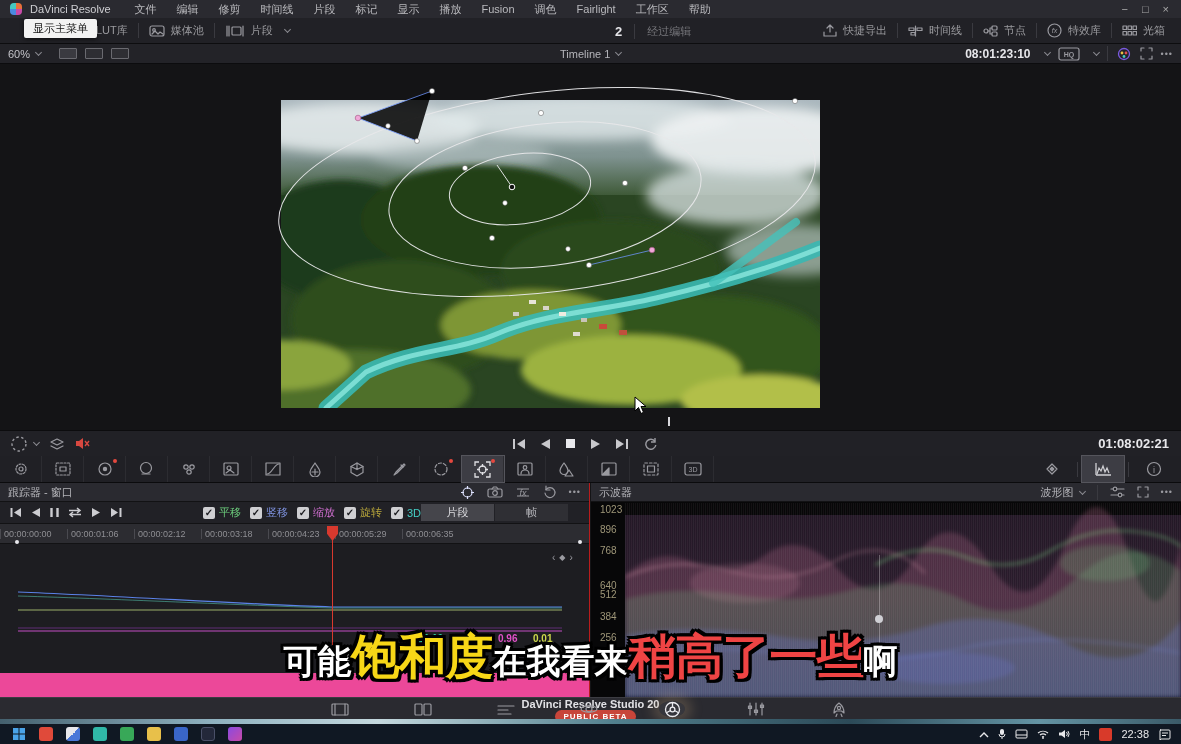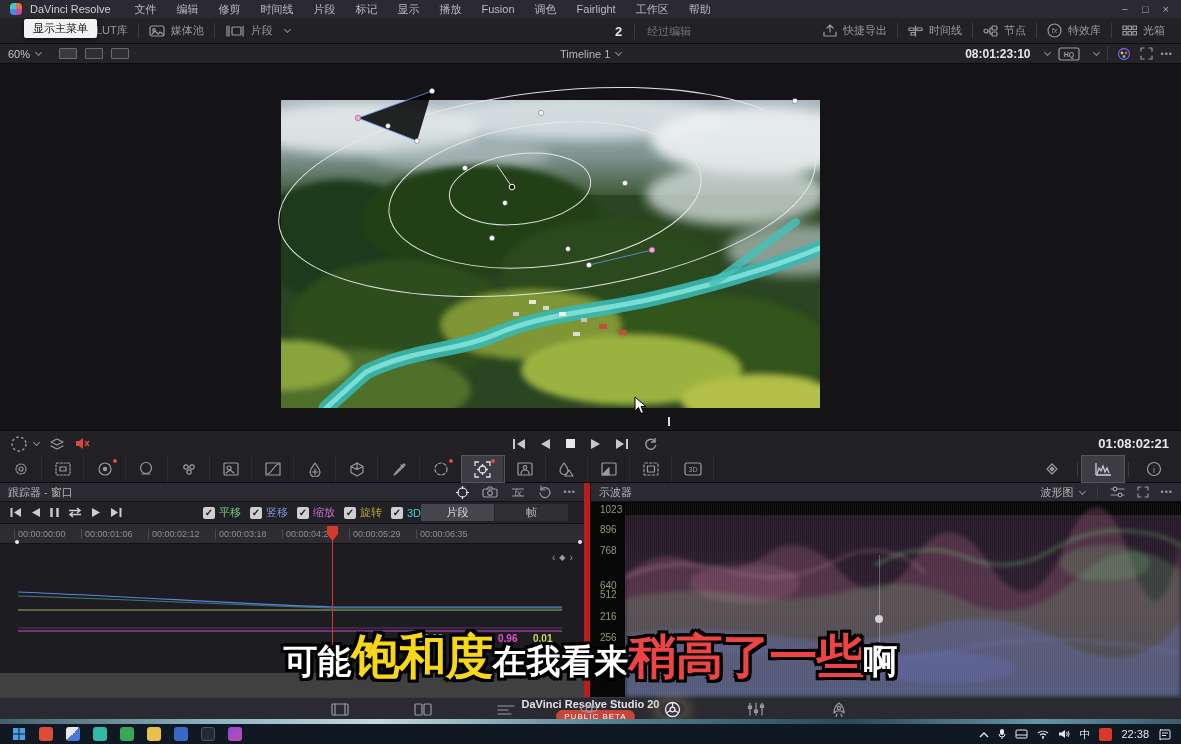--- a/index.html
+++ b/index.html
@@ -39,21 +39,21 @@
   #transport { left:0; top:430px; width:1181px; height:26px; background:#212126; border-top:1px solid #0c0c0e; display:flex; align-items:center; }
   .tr-btn { margin:0 7px; }
 
   
   #palette { left:0; top:456px; width:1181px; height:27px; background:#202025; border-bottom:1px solid #0b0b0d; display:flex; align-items:center; }
   .pal { width:42px; height:26px; display:flex; align-items:center; justify-content:center; border-right:1px solid #2c2c31; position:relative; }
   .pal.sel { background:#3d3d44; outline:1px solid #55555c; }
   .ndot { position:absolute; top:3px; right:8px; width:4px; height:4px; border-radius:50%; }
 
   
-  #tracker { left:0; top:483px; width:590px; height:214px; background:#404040; border-right:6px solid #b91c1c; }
+  #tracker { left:0; top:483px; width:590px; height:214px; background:#ec4899; border-right:1px solid #b91c1c; }
   .panel-head { height:19px; background:#2a2a30; display:flex; align-items:center; padding:0 8px; font-size:11px; color:#b5b5ba; border-bottom:1px solid #121214; }
   #trk-controls { height:22px; background:#212126; display:flex; align-items:center; border-bottom:1px solid #121214; }
   .cb { width:12px; height:12px; background:#cfcfd2; border-radius:2px; color:#18181c; font-size:10px; line-height:12px; text-align:center; font-weight:bold; margin-right:4px; }
   .cb.off { background:#2a2a2e; border:1px solid #5a5a60; color:transparent; }
   .trk-tab { width:73px; height:17px; font-size:11px; text-align:center; line-height:17px; color:#b5b5ba; background:#2f2f34; }
   .trk-tab.active { background:#45454b; color:#dedee2; }
   #trk-ruler { position:relative; height:20px; background:#2c2c31; border-bottom:1px solid #121214; display:flex; align-items:center; }
   .tick { font-size:9px; color:#8e8e93; width:67px; padding-left:3px; border-left:1px solid #4a4a50; }
   #trk-graph { position:relative; height:129px; background:#1d1d21; }
   .trk-val { position:absolute; top:89px; font-size:10px; font-weight:bold; }
@@ -64,21 +64,21 @@
 
   
   #subtitle { left:0; top:633px; width:1181px; display:flex; justify-content:center; align-items:flex-end; z-index:60; pointer-events:none; }
   #subtitle span { font-weight:bold; line-height:1; white-space:nowrap;
       text-shadow:-3px -3px 0 #000,3px -3px 0 #000,-3px 3px 0 #000,3px 3px 0 #000,0 -3px 0 #000,0 3px 0 #000,-3px 0 0 #000,3px 0 0 #000;text-align:center; }
   #subtitle .plain { color:#fff; font-size:34px; padding-bottom:3px; }
   #subtitle .em { font-size:48px; letter-spacing:-1px; }
 
   
   #pagebar { left:0; top:697px; width:1181px; height:22px; background:#2a2a30; border-top:1px solid #3c3c42; display:flex; align-items:center;flex-direction:column; }
-  #badge { font-size:8px; font-weight:normal; color:#fff; padding:2px 8px; border-radius:8px; letter-spacing:1px; }
+  #badge { font-size:8px; font-weight:bold; color:#fff; padding:2px 8px; border-radius:8px; letter-spacing:1px; }
   .page-ic { position:absolute; top:3px; width:26px; height:16px; display:flex; align-items:center; justify-content:center; }
   .page-ic.active { border-radius:50%; box-shadow:0 0 12px 7px rgba(220,180,130,.22); background:rgba(255,255,255,.06); }
 
   
   #wallstrip { left:0; top:719px; width:1181px; height:5px;
       background:linear-gradient(90deg,#44606e,#8fb2c0 18%,#c4d8de 32%,#52808e 52%,#2c4a58 72%,#6494a4 88%,#3a5a68); }
   #taskbar { left:0; top:724px; width:1181px; height:20px; background:#101823; display:flex; align-items:center; }
   .task-app { width:14px; height:14px; border-radius:3px; margin-left:13px; }
   #tray { margin-left:auto; display:flex; align-items:center; gap:9px; padding-right:10px; color:#e8e8ea; font-size:11px; }
 
@@ -574,21 +574,21 @@
           <span style="font-size: 11px; color: rgb(69, 207, 198);">3D</span>
         </span>
     </div>
     <div class="row" style="position:absolute;left:421px;gap:1px;">
       <div class="trk-tab active">片段</div>
       <div class="trk-tab">帧</div>
     </div>
   </div>
 
   <div id="trk-ruler">
-    <div class="row" style="padding-left:14px;">
+    <div class="row" style="">
       <span class="tick">00:00:00:00</span>
       <span class="tick">00:00:01:06</span>
       <span class="tick">00:00:02:12</span>
       <span class="tick">00:00:03:18</span>
       <span class="tick">00:00:04:23</span>
       <span class="tick">00:00:05:29</span>
       <span class="tick">00:00:06:35</span>
     </div>
     <div class="abs" style="left:15px;top:16px;width:4px;height:4px;border-radius:50%;background:#e8e8ec;"></div>
     <div class="abs" style="left:578px;top:16px;width:4px;height:4px;border-radius:50%;background:#e8e8ec;"></div>
@@ -639,21 +639,21 @@
       <span style="font-size:9px;letter-spacing:1px;color:#9a9aa0;">•••</span>
     </div>
   </div>
 
   <div class="abs" style="left:0;top:20px;width:590px;height:194px;">
     <span class="axis-lab" style="top:1px;">1023</span>
     <span class="axis-lab" style="top:21px;">896</span>
     <span class="axis-lab" style="top:42px;">768</span>
     <span class="axis-lab" style="top:77px;">640</span>
     <span class="axis-lab" style="top:86px;">512</span>
-    <span class="axis-lab" style="top:108px;">216</span>
+    <span class="axis-lab" style="top:108px;">384</span>
     <span class="axis-lab" style="top:129px;">256</span>
 
     <svg class="abs" style="left:34px;top:0;" width="556" height="194" viewBox="0 0 556 194" preserveAspectRatio="none">
       <defs>
         <linearGradient id="wbase" x1="0" y1="0" x2="0" y2="1">
           <stop offset="0" stop-color="#231826"></stop>
             <stop offset="0.45" stop-color="#2a1c2c"></stop>
             <stop offset="1" stop-color="#121630"></stop>
         </linearGradient>
         <pattern id="vlines" width="4" height="194" patternUnits="userSpaceOnUse">

